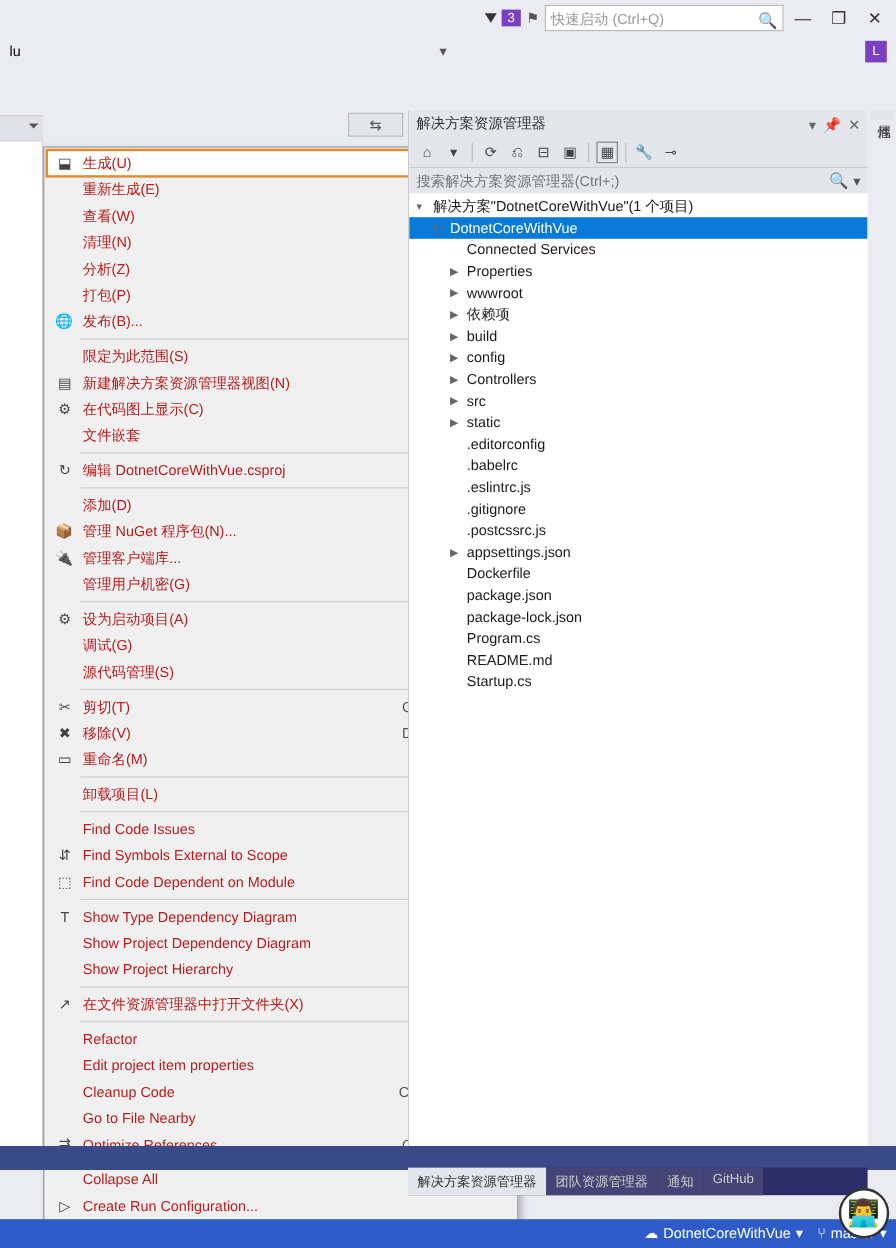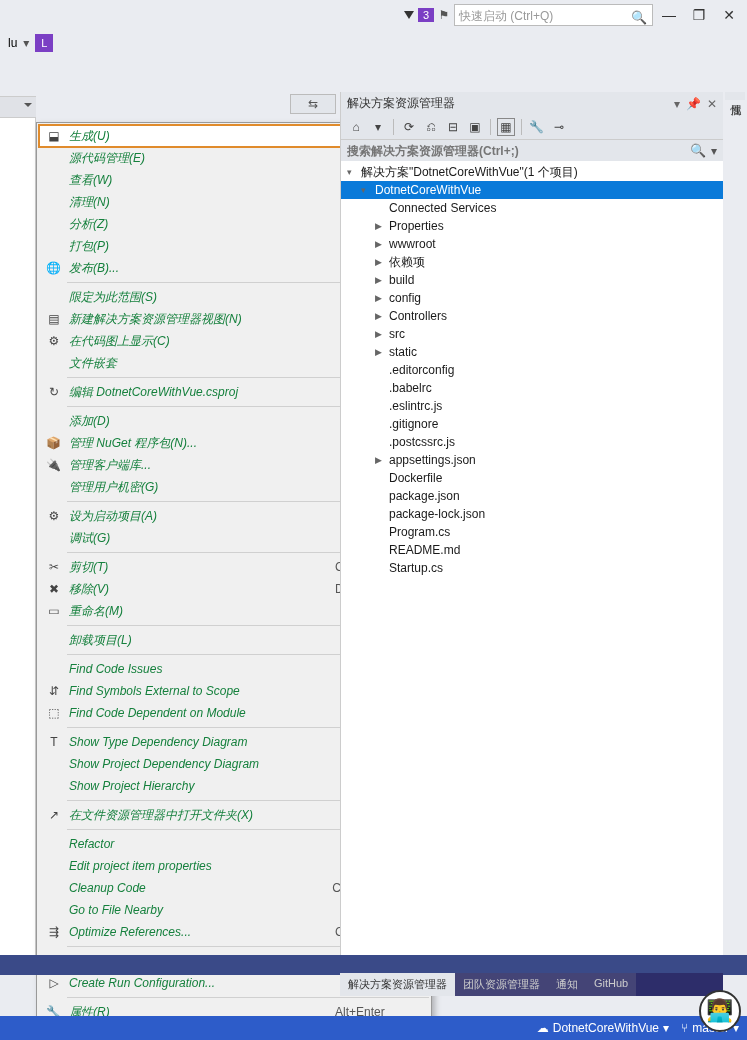--- a/index.html
+++ b/index.html
@@ -4,47 +4,47 @@
 <style>
 * { box-sizing: border-box; margin: 0; padding: 0; font-family: "Microsoft YaHei", "Segoe UI", sans-serif; font-size: 12px; }
 body { background: #eaecf1; width: 747px; height: 1040px; position: relative; overflow: hidden; }
 .titlebar { height: 30px; display: flex; justify-content: flex-end; align-items: center; padding: 0 4px; gap: 2px; }
 .titlebar .notif { background: #7b3fc4; color: #fff; padding: 1px 5px; font-size: 11px; display: flex; align-items: center; }
 .titlebar .funnel { width: 0; height: 0; border-left: 5px solid transparent; border-right: 5px solid transparent; border-top: 8px solid #333; margin-right: 2px; }
 .titlebar .ticon { width: 16px; height: 16px; display: flex; align-items: center; justify-content: center; color: #555; }
 .quicklaunch { border: 1px solid #bbb; background: #fff; height: 22px; width: 199px; display: flex; align-items: flex-end; padding: 0 4px; color: #999; position: relative; }
 .quicklaunch .mag { position: absolute; right: 4px; color: #555; font-size: 13px; }
 .winbtn { width: 28px; height: 22px; display: flex; align-items: center; justify-content: center; color: #333; font-size: 14px; }
-.userrow { display: flex; justify-content: flex-start; align-items: center; padding: 4px 8px; gap: 6px; }
+.userrow { display: flex; justify-content: space-between; align-items: center; padding: 4px 8px; gap: 6px; }
 .useravatar { width: 18px; height: 18px; background: #7b3fc4; color: #fff; display: flex; align-items: center; justify-content: center; font-size: 11px; }
 .emptyarea { height: 40px; }
 .maincols { display: flex; height: 870px; }
 .leftcol { width: 36px; display: flex; flex-direction: column; }
 .leftcol .tabstrip { height: 22px; border-top: 1px solid #ccc; border-bottom: 1px solid #ccc; background: #e0e2e7; display: flex; justify-content: flex-end; align-items: center; padding-right: 4px; }
 .dropdown-arrow { border: 4px solid transparent; border-top-color: #555; }
 .leftcol .body { flex: 1; background: #fff; border-right: 1px solid #ccc; }
 .arrow-right { position: absolute; left: 290px; top: 94px; width: 46px; height: 20px; display: flex; align-items: center; justify-content: center; color: #555; background: #e3e6eb; border: 1px solid #bbb; }
 
 .contextmenu { position: absolute; left: 36px; top: 122px; width: 396px; background: #f0f0f0; border: 1px solid #999; box-shadow: 3px 3px 6px rgba(0,0,0,.25); padding: 2px; }
 .contextmenu .sep { height: 1px; background: #d0d0d0; margin: 3px 0 3px 28px; }
 .mitem { display: flex; align-items: center; height: 22px; padding-left: 4px; position: relative; }
 .mitem.highlighted { background: #fff; outline: 2px solid #e08b2c; outline-offset: -1px; }
 .mitem .micon { width: 22px; height: 18px; display: flex; align-items: center; justify-content: center; color: #444; font-size: 12px; }
-.mitem .mlabel { flex: 1; padding-left: 4px; color: #15803d; font-style: italic; }
+.mitem .mlabel { flex: 1; padding-left: 4px; color: #b91c1c; }
 .mitem .mshort { min-width: 80px; text-align: left; color: #555; padding-right: 8px; }
 .mitem .msub { width: 14px; color: #555; }
 
 .rightpanel { position: absolute; left: 340px; top: 92px; right: 24px; bottom: 66px; background: #fff; display: flex; flex-direction: column; border-left: 1px solid #ccc; }
 .rptitle { background: #e3e6eb; color: #333; padding: 3px 6px; display: flex; align-items: center; justify-content: space-between; }
 .rptitle .btns { display: flex; gap: 6px; color: #666; }
 .rptoolbar { background: #e3e6eb; border-bottom: 1px solid #ccc; padding: 3px 6px; display: flex; align-items: center; gap: 4px; color: #444; flex-wrap: wrap; }
 .rptoolbar .tbtn { width: 18px; height: 18px; display: flex; align-items: center; justify-content: center; border: 1px solid transparent; }
 .rptoolbar .tsep { width: 1px; height: 16px; background: #bbb; margin: 0 2px; }
 .rpsearch { background: #e3e6eb; padding: 3px 6px; display: flex; align-items: center; position: relative; }
-.rpsearch input { border: none; background: transparent; flex: 1; color: #777; outline: none; font-weight: bold; }
+.rpsearch input { border: none; background: transparent; flex: 1; color: #777; outline: none; }
 .rpsearch .mag { color: #444; font-size: 13px; }
 .tree { flex: 1; background: #fff; overflow: auto; padding: 2px 0; }
 .trow { display: flex; align-items: center; height: 18px; padding-left: 6px; gap: 0; color: #1a1a1a; }
 .trow.sel { background: #0a7ad9; color: #fff; }
 .trow .tlabel { padding-left: 2px; }
 .indent { width: 14px; }
 .twisty { width: 12px; color: #666; font-size: 9px; }
 
 .sidetabs { position: absolute; right: 2px; top: 92px; width: 20px; writing-mode: vertical-rl; background: #e3e6eb; padding: 4px 2px; color: #333; font-size: 11px; }
 .bottabs { position: absolute; left: 340px; right: 24px; bottom: 44px; background: #2d2d6a; color: #ccc; display: flex; padding: 0; }
@@ -90,21 +90,21 @@
 
 <div class="contextmenu" id="ctxmenu">
     <div class="mitem highlighted">
       <div class="micon">⬓</div>
       <div class="mlabel">生成(U)</div>
       <div class="mshort"></div>
       <div class="msub"></div>
     </div>
     <div class="mitem">
       <div class="micon"></div>
-      <div class="mlabel">源代码管理(E)</div>
+      <div class="mlabel">重新生成(E)</div>
       <div class="mshort"></div>
       <div class="msub"></div>
     </div>
     <div class="mitem">
       <div class="micon"></div>
       <div class="mlabel">查看(W)</div>
       <div class="mshort"></div>
       <div class="msub">▸</div>
     </div>
     <div class="mitem">
@@ -191,20 +191,26 @@
     <div class="sep"></div>
     <div class="mitem">
       <div class="micon">⚙</div>
       <div class="mlabel">设为启动项目(A)</div>
       <div class="mshort"></div>
       <div class="msub"></div>
     </div>
     <div class="mitem">
       <div class="micon"></div>
       <div class="mlabel">调试(G)</div>
+      <div class="mshort"></div>
+      <div class="msub">▸</div>
+    </div>
+    <div class="mitem">
+      <div class="micon"></div>
+      <div class="mlabel">源代码管理(S)</div>
       <div class="mshort"></div>
       <div class="msub">▸</div>
     </div>
     <div class="sep"></div>
     <div class="mitem">
       <div class="micon">✂</div>
       <div class="mlabel">剪切(T)</div>
       <div class="mshort">Ctrl+X</div>
       <div class="msub"></div>
     </div>

